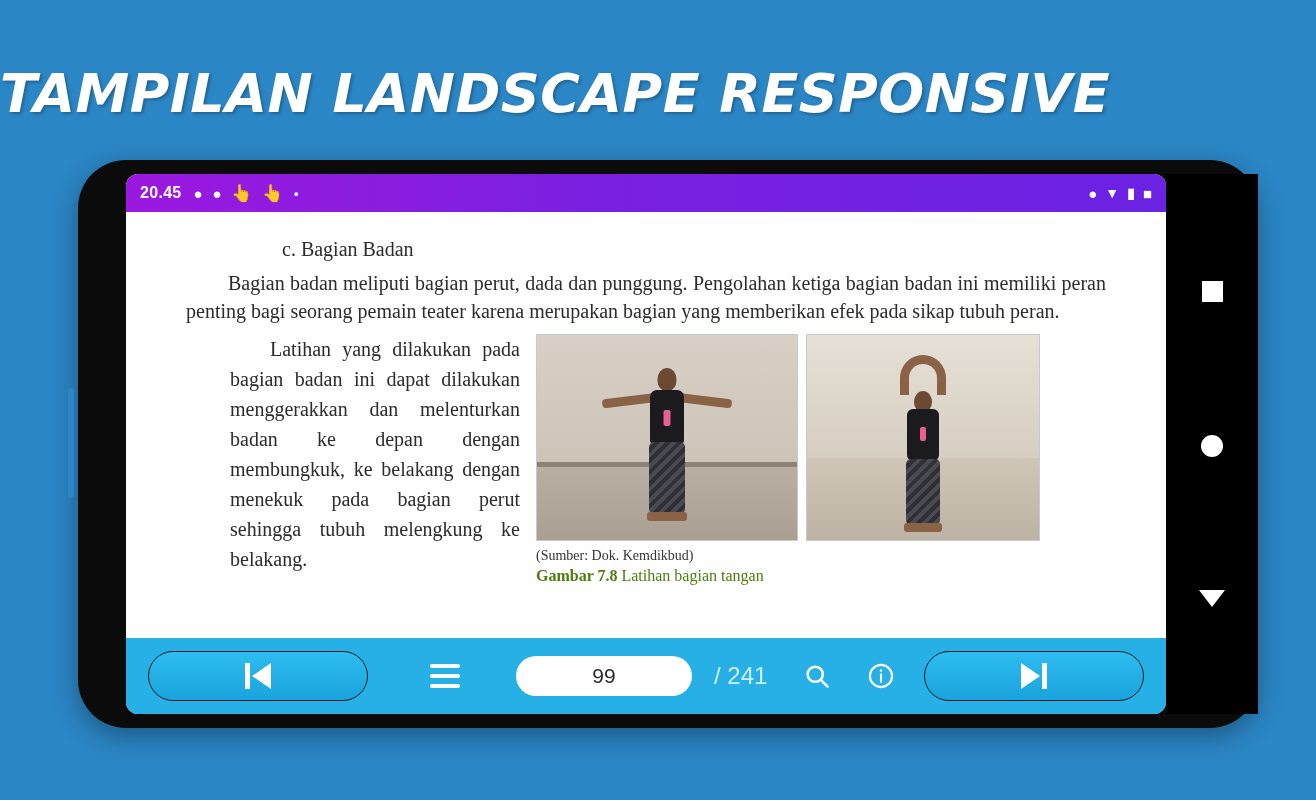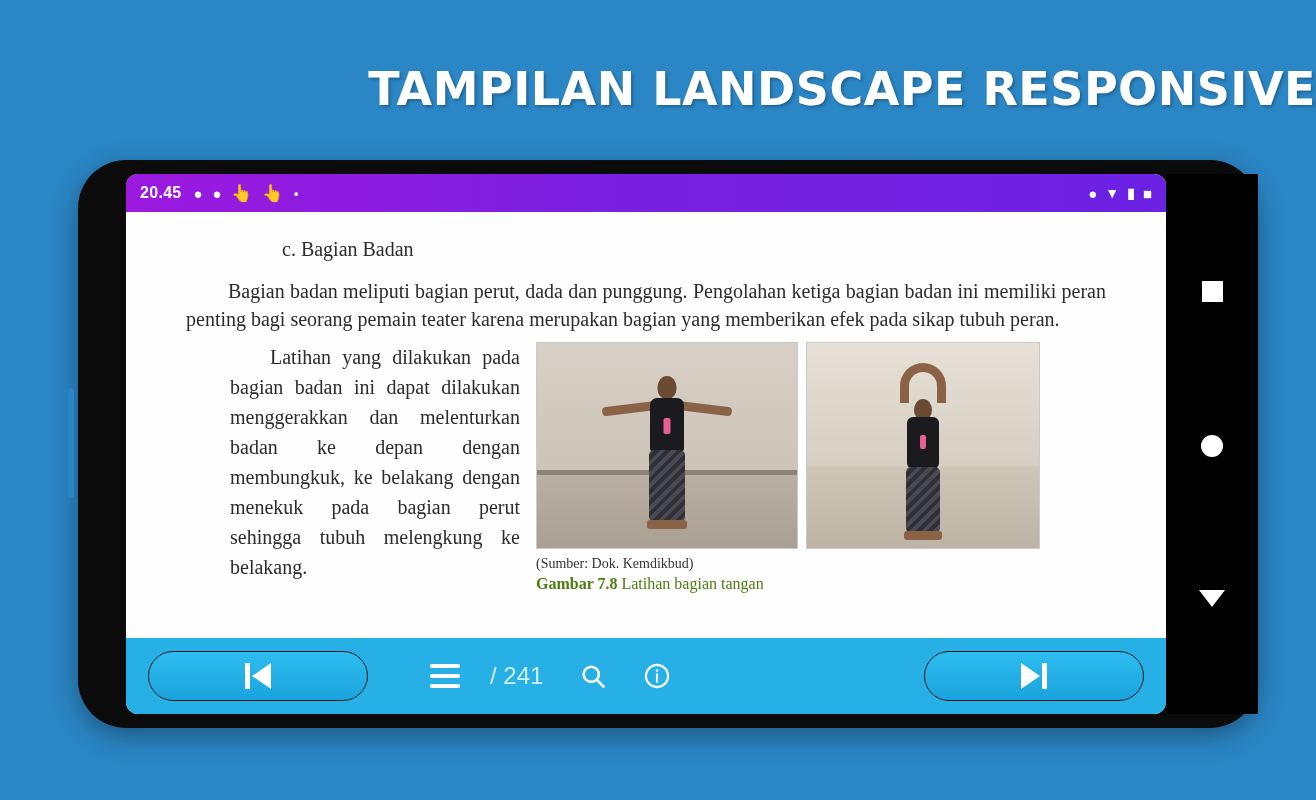--- a/index.html
+++ b/index.html
@@ -12,27 +12,28 @@
     background: #2b86c5;
     font-family: "Liberation Sans", sans-serif;
     overflow: hidden;
     position: relative;
   }
   .promo-title {
     position: absolute;
     top: 62px;
     left: 0;
     width: 100%;
-    text-align: right;
+    text-align: left;
     color: #ffffff;
-    font-size: 46px;
+    font-size: 54px;
     font-weight: bold;
     letter-spacing: 0.5px;
     font-family: "DejaVu Sans", sans-serif;
     text-shadow: 2px 2px 3px rgba(0,0,0,0.25);
+    font-style: italic;
   }
   
   .device {
     position: absolute;
     left: 78px;
     top: 160px;
     width: 1180px;
     height: 568px;
     background: #0b0b0b;
     border-radius: 48px;
@@ -135,21 +136,21 @@
     color: #2c2c2c;
   }
   .heading {
     font-size: 20px;
     margin: 0 0 6px 96px;
   }
   .para {
     font-size: 20px;
     line-height: 1.42;
     text-align: justify;
-    margin: 16px 0 8px 0;
+    margin: 8px 0 8px 0;
     text-indent: 42px;
   }
   .two-col {
     display: flex;
     gap: 16px;
     margin-top: 6px;
     margin-left: 44px;
   }
   .col-text {
     width: 290px;
@@ -375,20 +376,21 @@
           <div class="bar-l"></div>
           <div class="tri-prev"></div>
         </div>
 
         <div class="hamburger">
           <span></span>
           <span></span>
           <span></span>
         </div>
 
+        <div class="pagebox">99</div>
         <div class="pagetotal">/ 241</div>
 
         <div class="tb-icon">
           <svg width="28" height="28" viewBox="0 0 24 24" fill="none" stroke="#ffffff" stroke-width="2.2">
             <circle cx="10.5" cy="10.5" r="6.5"></circle>
             <line x1="15.5" y1="15.5" x2="21" y2="21" stroke-linecap="round"></line>
           </svg>
         </div>
         <div class="tb-icon">
           <svg width="28" height="28" viewBox="0 0 24 24" fill="none" stroke="#ffffff" stroke-width="1.8">

